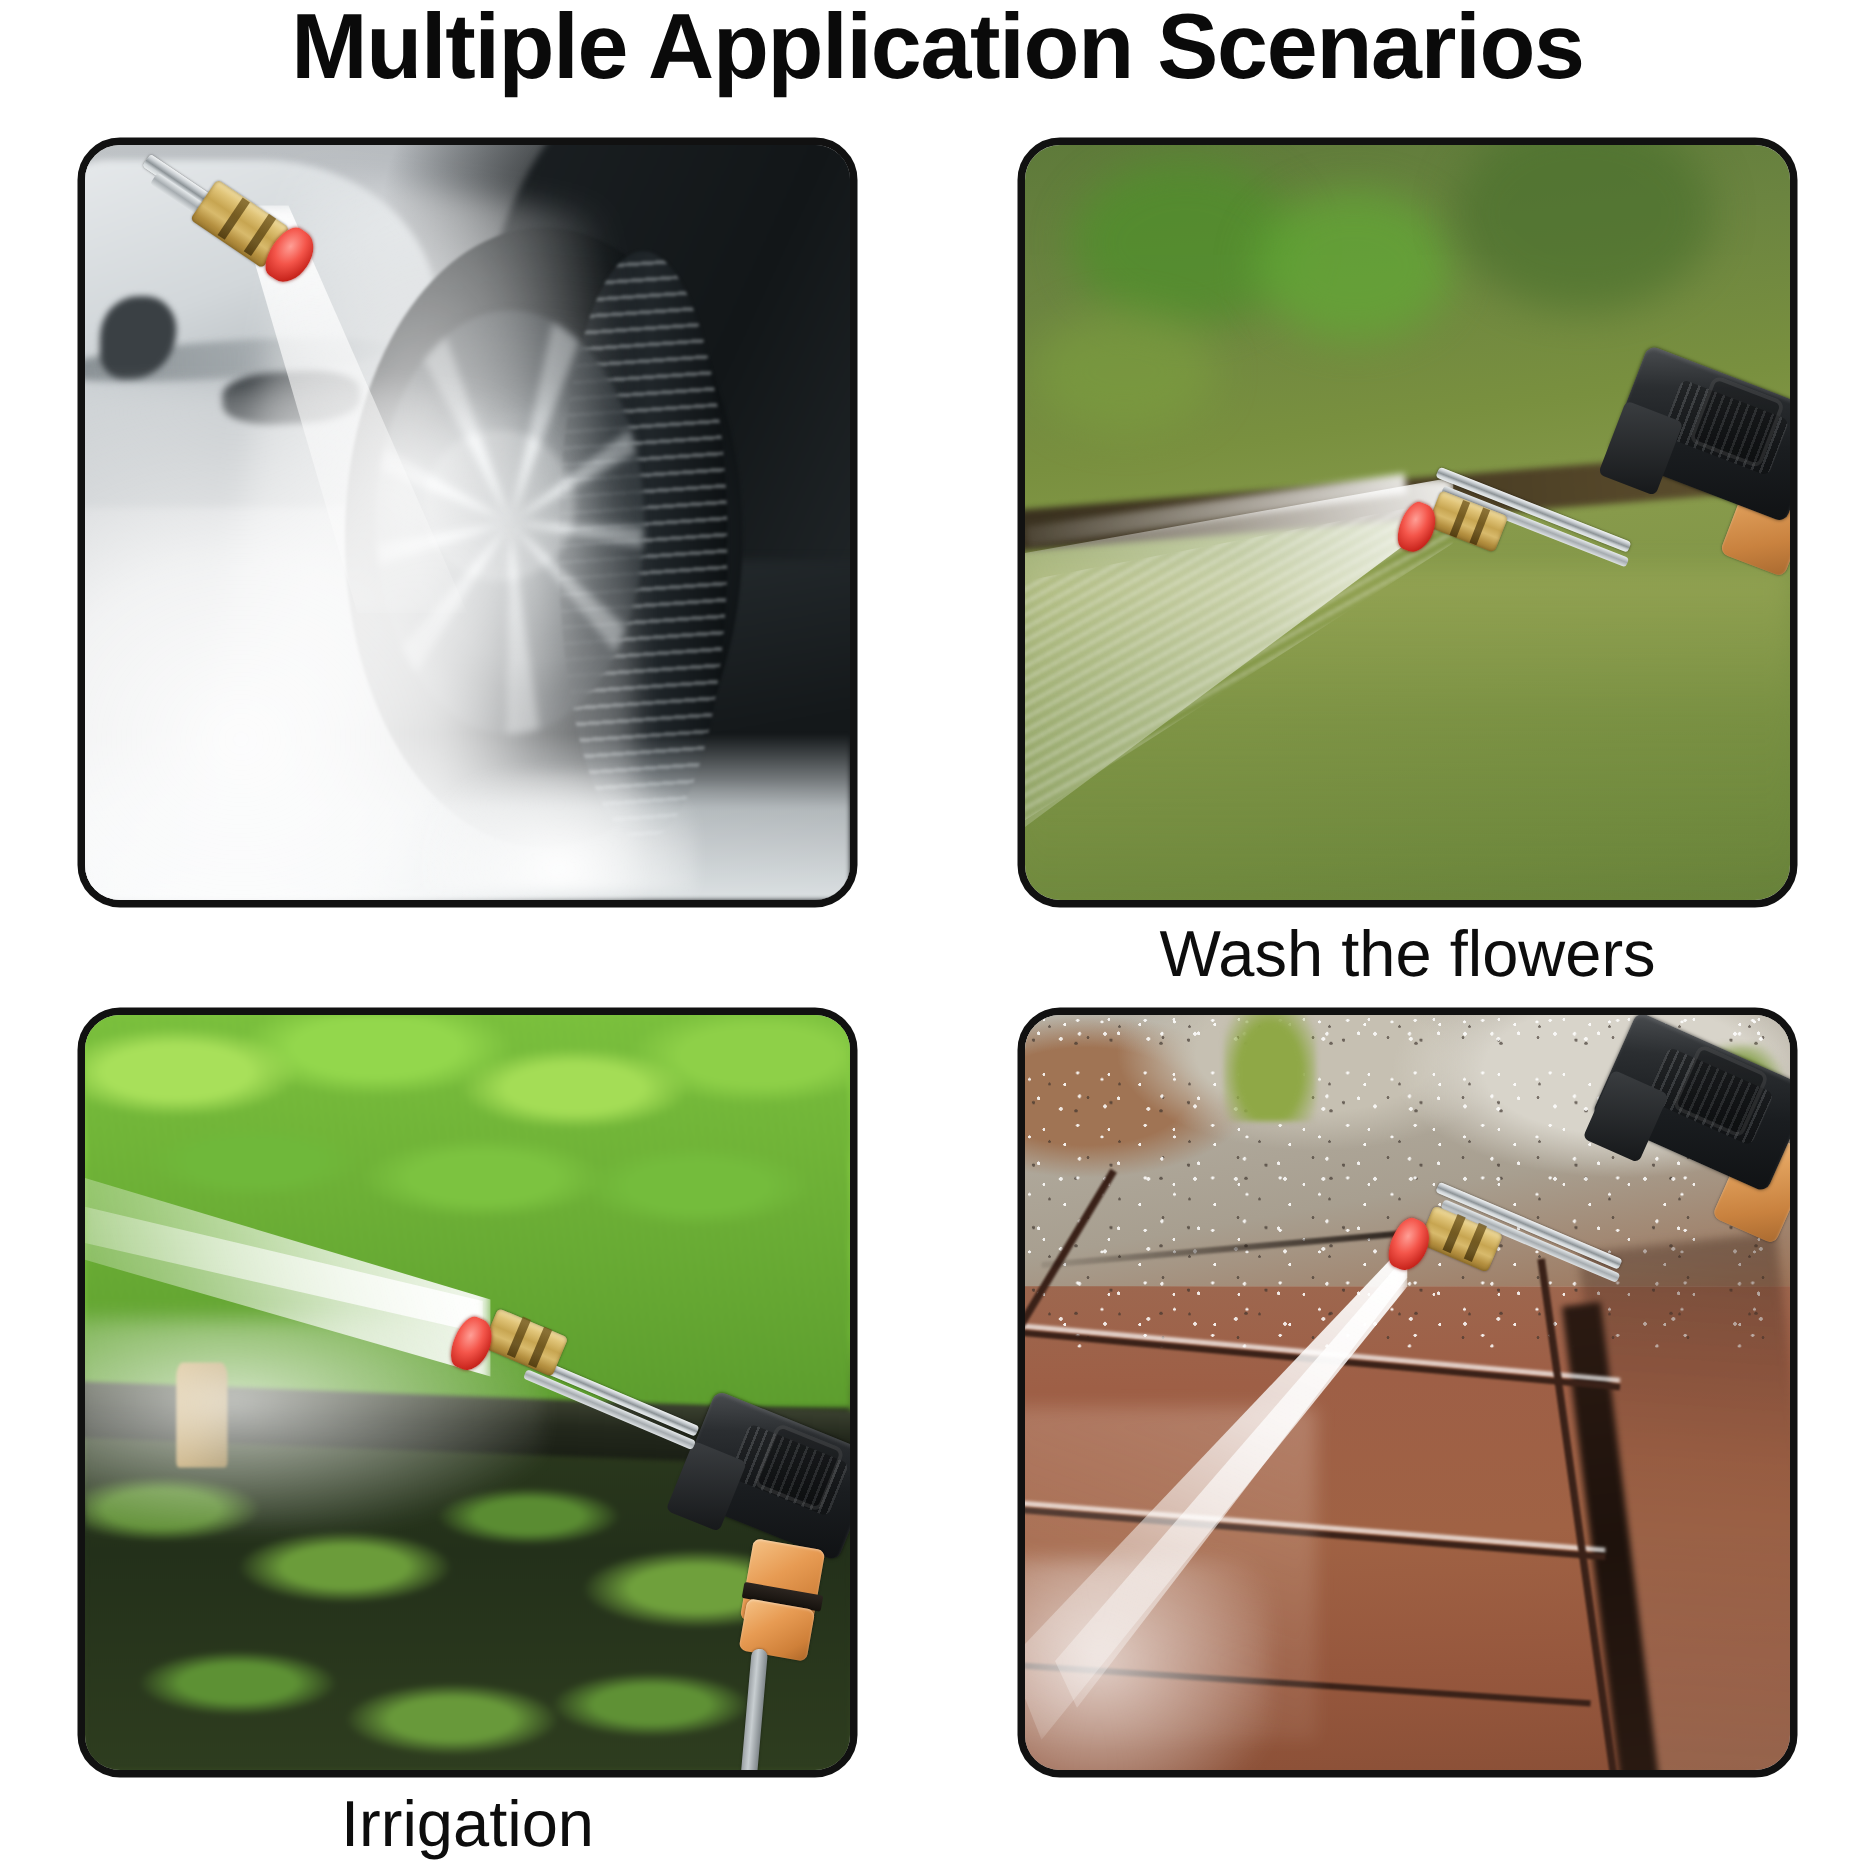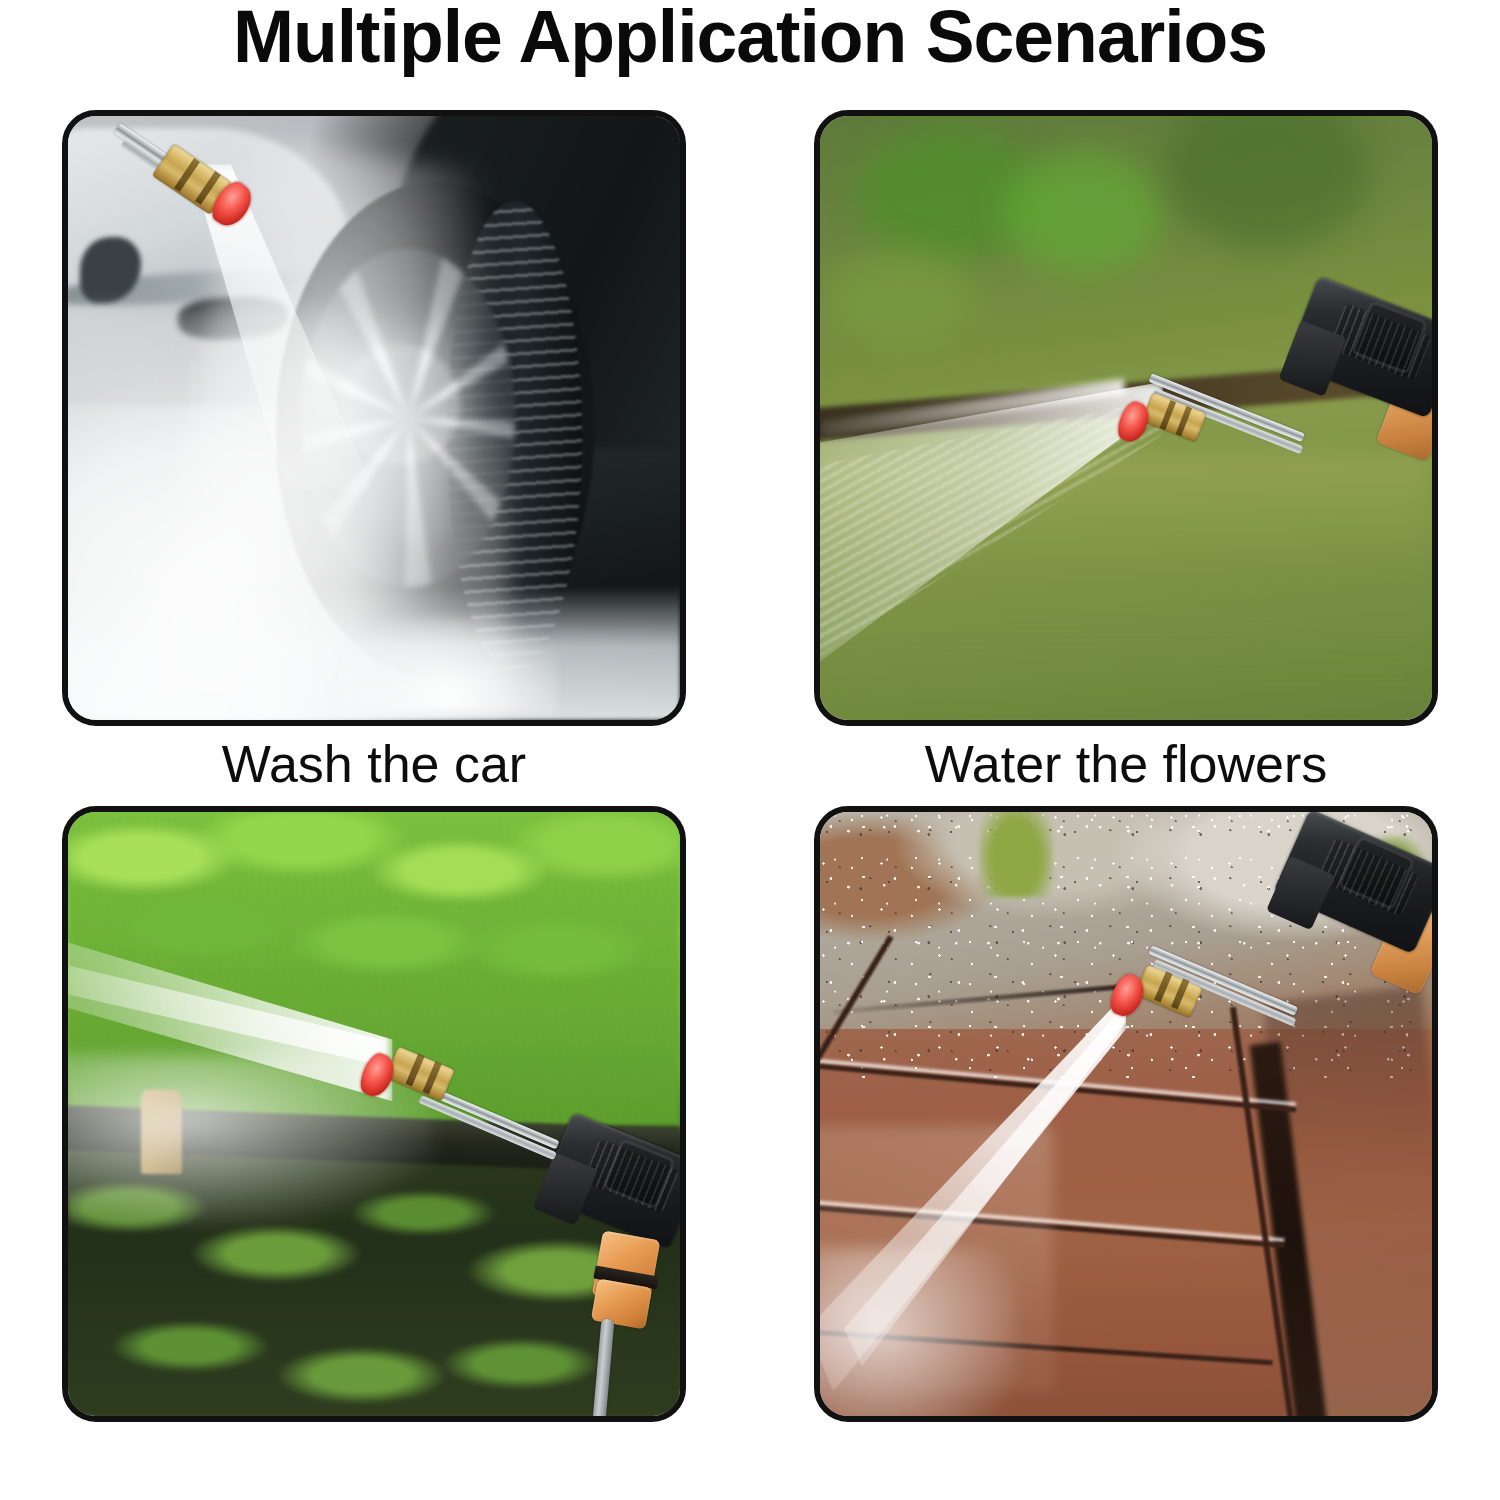--- a/index.html
+++ b/index.html
@@ -634,21 +634,20 @@
       <div class="gun" id="p1-gun">
         <div class="gun-lance l1"></div>
         <div class="gun-lance-b l2"></div>
         <div class="gun-brass br"></div>
         <div class="gun-brass-ring r1"></div>
         <div class="gun-brass-ring r2"></div>
         <div class="gun-tip tp"></div>
       </div>
     </div>
   </div>
-  <div class="caption" id="cap-1">Wash the car</div>
 
   <div class="panel" id="panel-2">
     <div class="panel-inner">
       <div class="p2-bg"></div>
       <div class="p2-blob-a"></div>
       <div class="p2-blob-b"></div>
       <div class="p2-blob-c"></div>
       <div class="p2-blob-d"></div>
       <div class="p2-darkband"></div>
       <div class="p2-lowerlight"></div>
@@ -664,21 +663,21 @@
         <div class="gun-collar cl"></div>
         <div class="gun-lance l1"></div>
         <div class="gun-lance-b l2"></div>
         <div class="gun-brass br"></div>
         <div class="gun-brass-ring r1"></div>
         <div class="gun-brass-ring r2"></div>
         <div class="gun-tip tp"></div>
       </div>
     </div>
   </div>
-  <div class="caption" id="cap-2">Water the flowers</div>
+  <div class="caption" id="cap-2">Wash the flowers</div>
 
   <div class="panel" id="panel-3">
     <div class="panel-inner">
       <div class="p3-bg"></div>
       <div class="p3-grass"></div>
       <div class="p3-soil"></div>
       <div class="p3-bedrail"></div>
       <div class="p3-post"></div>
       <div class="p3-jet"></div>
       <div class="p3-jet-core"></div>
@@ -695,20 +694,21 @@
         <div class="gun-brass-ring r1"></div>
         <div class="gun-brass-ring r2"></div>
         <div class="gun-tip tp"></div>
         <div class="gun-connector cn"></div>
         <div class="gun-connector-band cnb"></div>
         <div class="gun-connector cn2"></div>
         <div class="gun-hose hs"></div>
       </div>
     </div>
   </div>
+  <div class="caption" id="cap-3">Irrigation</div>
 
   <div class="panel" id="panel-4">
     <div class="panel-inner">
       <div class="p4-bg"></div>
       <div class="p4-dirty"></div>
       <div class="p4-speckle"></div>
       <div class="p4-moss"></div>
       <div class="p4-moss2"></div>
       <div class="p4-wetstrip"></div>
       <div class="p4-gutter"></div>

